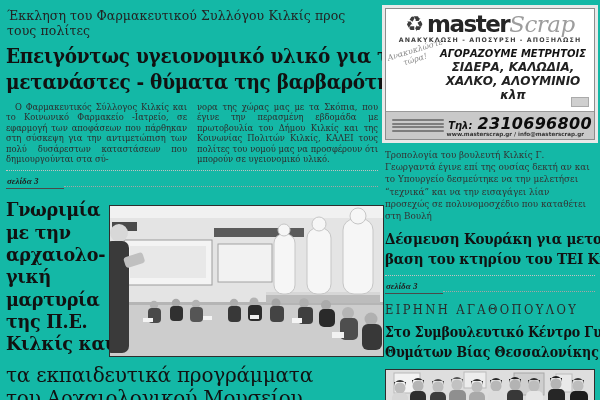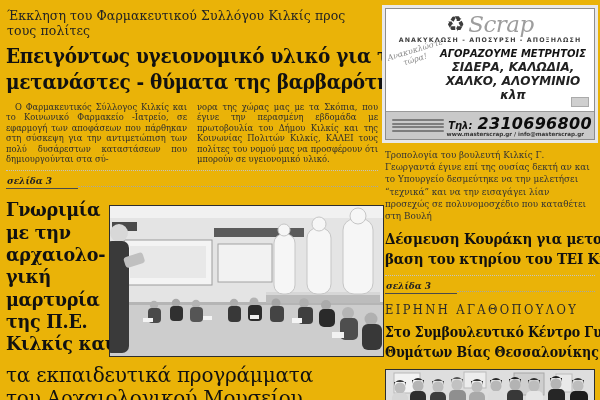--- a/index.html
+++ b/index.html
@@ -1,28 +1,28 @@
 <!DOCTYPE html>
 <html><head>
 <meta charset="utf-8">
 <style>
   html,body{margin:0;padding:0;background:#fff;}
-  .page{position:relative;width:600px;height:400px;overflow:hidden;background:#eab308;
+  .page{position:relative;width:600px;height:400px;overflow:hidden;background:#14b8a6;
         color:#1a1a1a;font-family:"DejaVu Serif","Liberation Serif",serif;}
 
   
   .col-left{position:absolute;left:6px;top:6px;width:372px;}
   .kicker{font-size:12.5px;color:#232323;margin:2px 0 5px 1px;letter-spacing:.1px;}
   .h1line{font-size:21px;font-weight:bold;line-height:26px;letter-spacing:-.3px;
           white-space:nowrap;transform:scaleX(.88);transform-origin:left;color:#111;}
   .bodytext{display:flex;gap:10px;margin-top:7px;}
   .bodytext p{flex:1;margin:0;font-size:8.4px;line-height:10.4px;text-align:justify;color:#2d2d2d;}
   .bodytext p.first{text-indent:9px;}
 
-  .pageref{display:flex;align-items:flex-end;margin-top:6px;border-top:1px dotted #c2c2c2;padding-top:5px;}
+  .pageref{display:flex;align-items:flex-end;margin-top:6px;border-top:1px dotted #c2c2c2;padding-top:5px;font-family:Liberation Serif, serif;}
   .pageref .lbl{font-size:9px;font-weight:bold;font-style:italic;color:#222;
                 border-bottom:1.5px solid #4a4a4a;padding:0 26px 2px 1px;}
   .pageref .rule{flex:1;border-bottom:1px dotted #a5a5a5;margin-bottom:2px;}
 
   .a2{position:relative;margin-top:8px;height:239px;}
   .a2-narrow{position:absolute;left:0;top:2px;width:101px;}
   .a2-narrow div{font-size:18.5px;font-weight:bold;line-height:22.3px;letter-spacing:-.3px;
                  transform:scaleX(.95);transform-origin:left;color:#111;white-space:nowrap;}
   .museum{position:absolute;left:103px;top:8px;width:273px;height:150px;
           border:1px solid #2e2e2e;background:#e6e6e6;}
@@ -189,20 +189,21 @@
       <div class="a2-wide2">του Αρχαιολογικού Μουσείου</div>
 
     </div>
   </div>
 
   <div class="col-right">
 
     <div class="ad">
       <div class="ad-logo">
         <span class="ad-recycle">♻</span>
+        <span class="ad-master">master</span>
         <span class="ad-scrap">Scrap</span>
       </div>
       <div class="ad-tagline">ΑΝΑΚΥΚΛΩΣΗ - ΑΠΟΣΥΡΣΗ - ΑΠΟΞΗΛΩΣΗ</div>
       <div class="ad-note">Ανακυκλώστε τώρα!</div>
       <div class="ad-buy">
         <div class="ad-buy-1">ΑΓΟΡΑΖΟΥΜΕ ΜΕΤΡΗΤΟΙΣ</div>
         <div class="ad-buy-2">ΣΙΔΕΡΑ, ΚΑΛΩΔΙΑ, ΧΑΛΚΟ, ΑΛΟΥΜΙΝΙΟ κλπ</div>
       </div>
       <div class="ad-cars">ΑΠΟΣΥΡΣΗ ΟΧΗΜΑΤΩΝ</div>
       <div class="ad-win">ΚΕΡΔΙΣΤΕ ΕΩΣ 800€</div>

